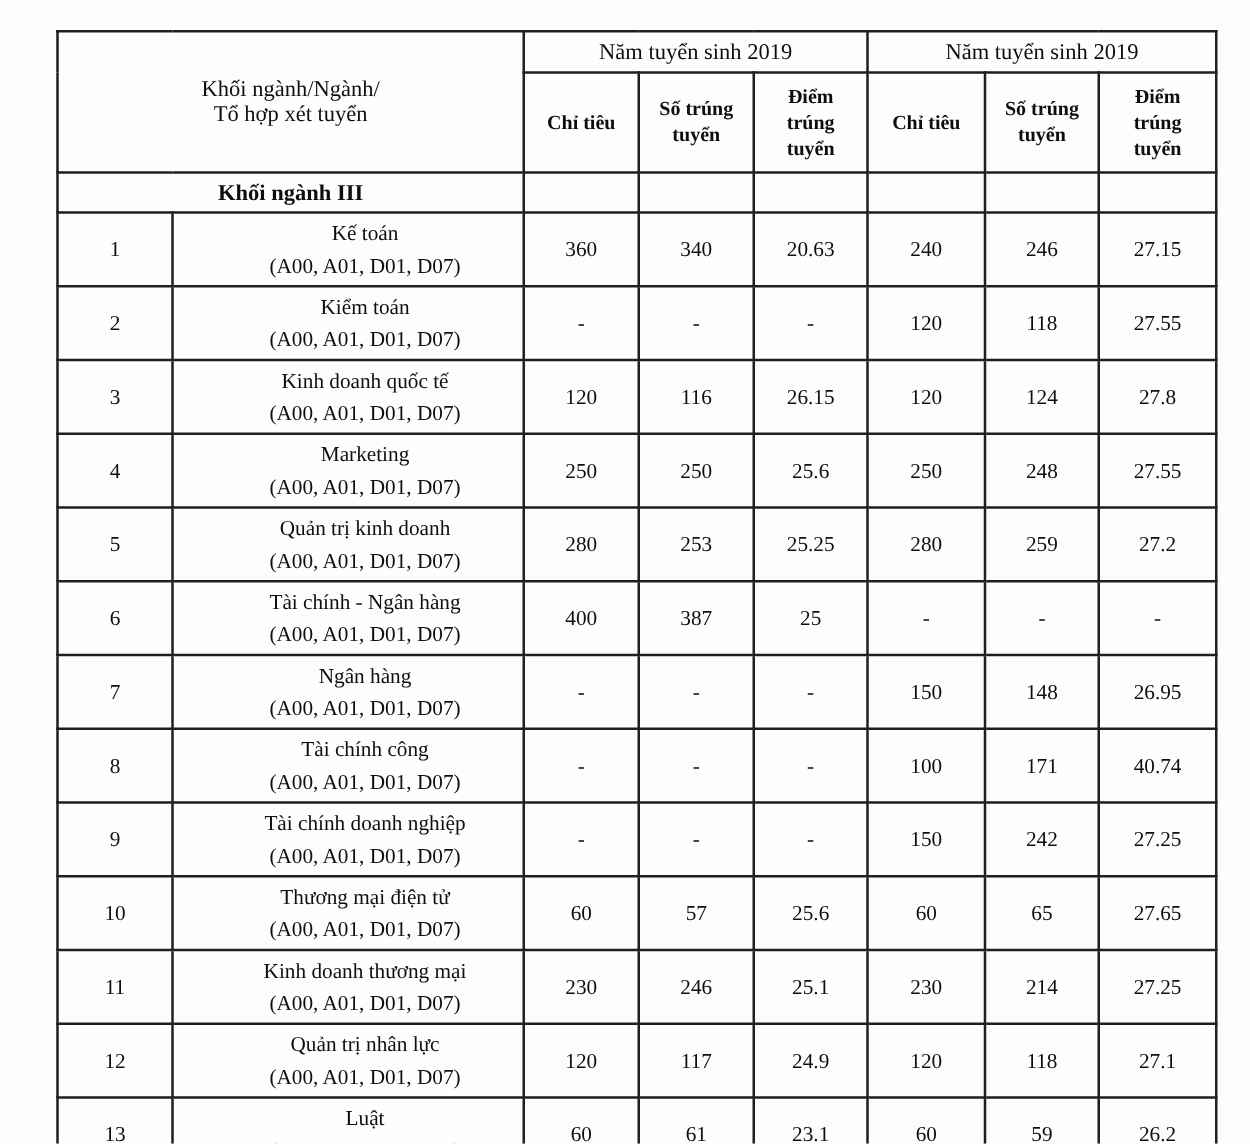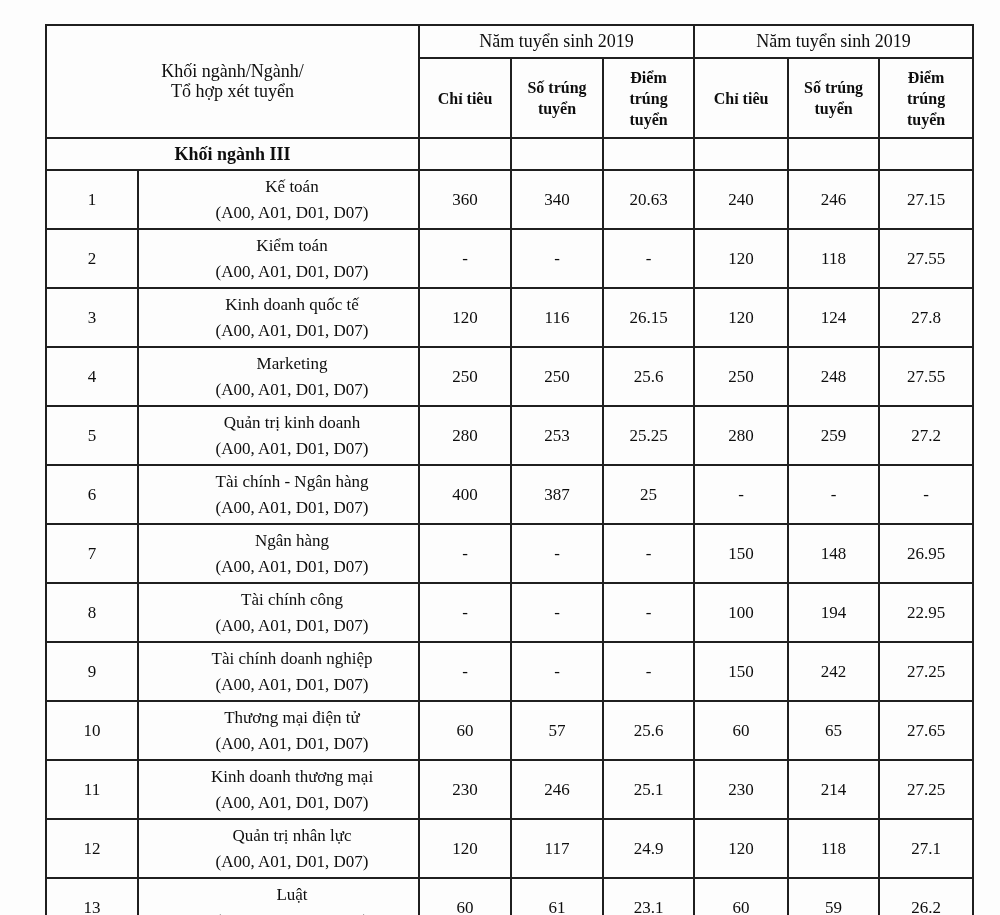--- a/index.html
+++ b/index.html
@@ -214,22 +214,22 @@
         <tr class="data-row">
           <td>8</td>
           <td class="name-cell">
             <div class="nm">Tài chính công</div>
             <div class="cb">(A00, A01, D01, D07)</div>
           </td>
           <td>-</td>
           <td>-</td>
           <td>-</td>
           <td>100</td>
-          <td>194</td>
-          <td>22.95</td>
+          <td>171</td>
+          <td>40.74</td>
         </tr>
         <tr class="data-row">
           <td>9</td>
           <td class="name-cell">
             <div class="nm">Tài chính doanh nghiệp</div>
             <div class="cb">(A00, A01, D01, D07)</div>
           </td>
           <td>-</td>
           <td>-</td>
           <td>-</td>

